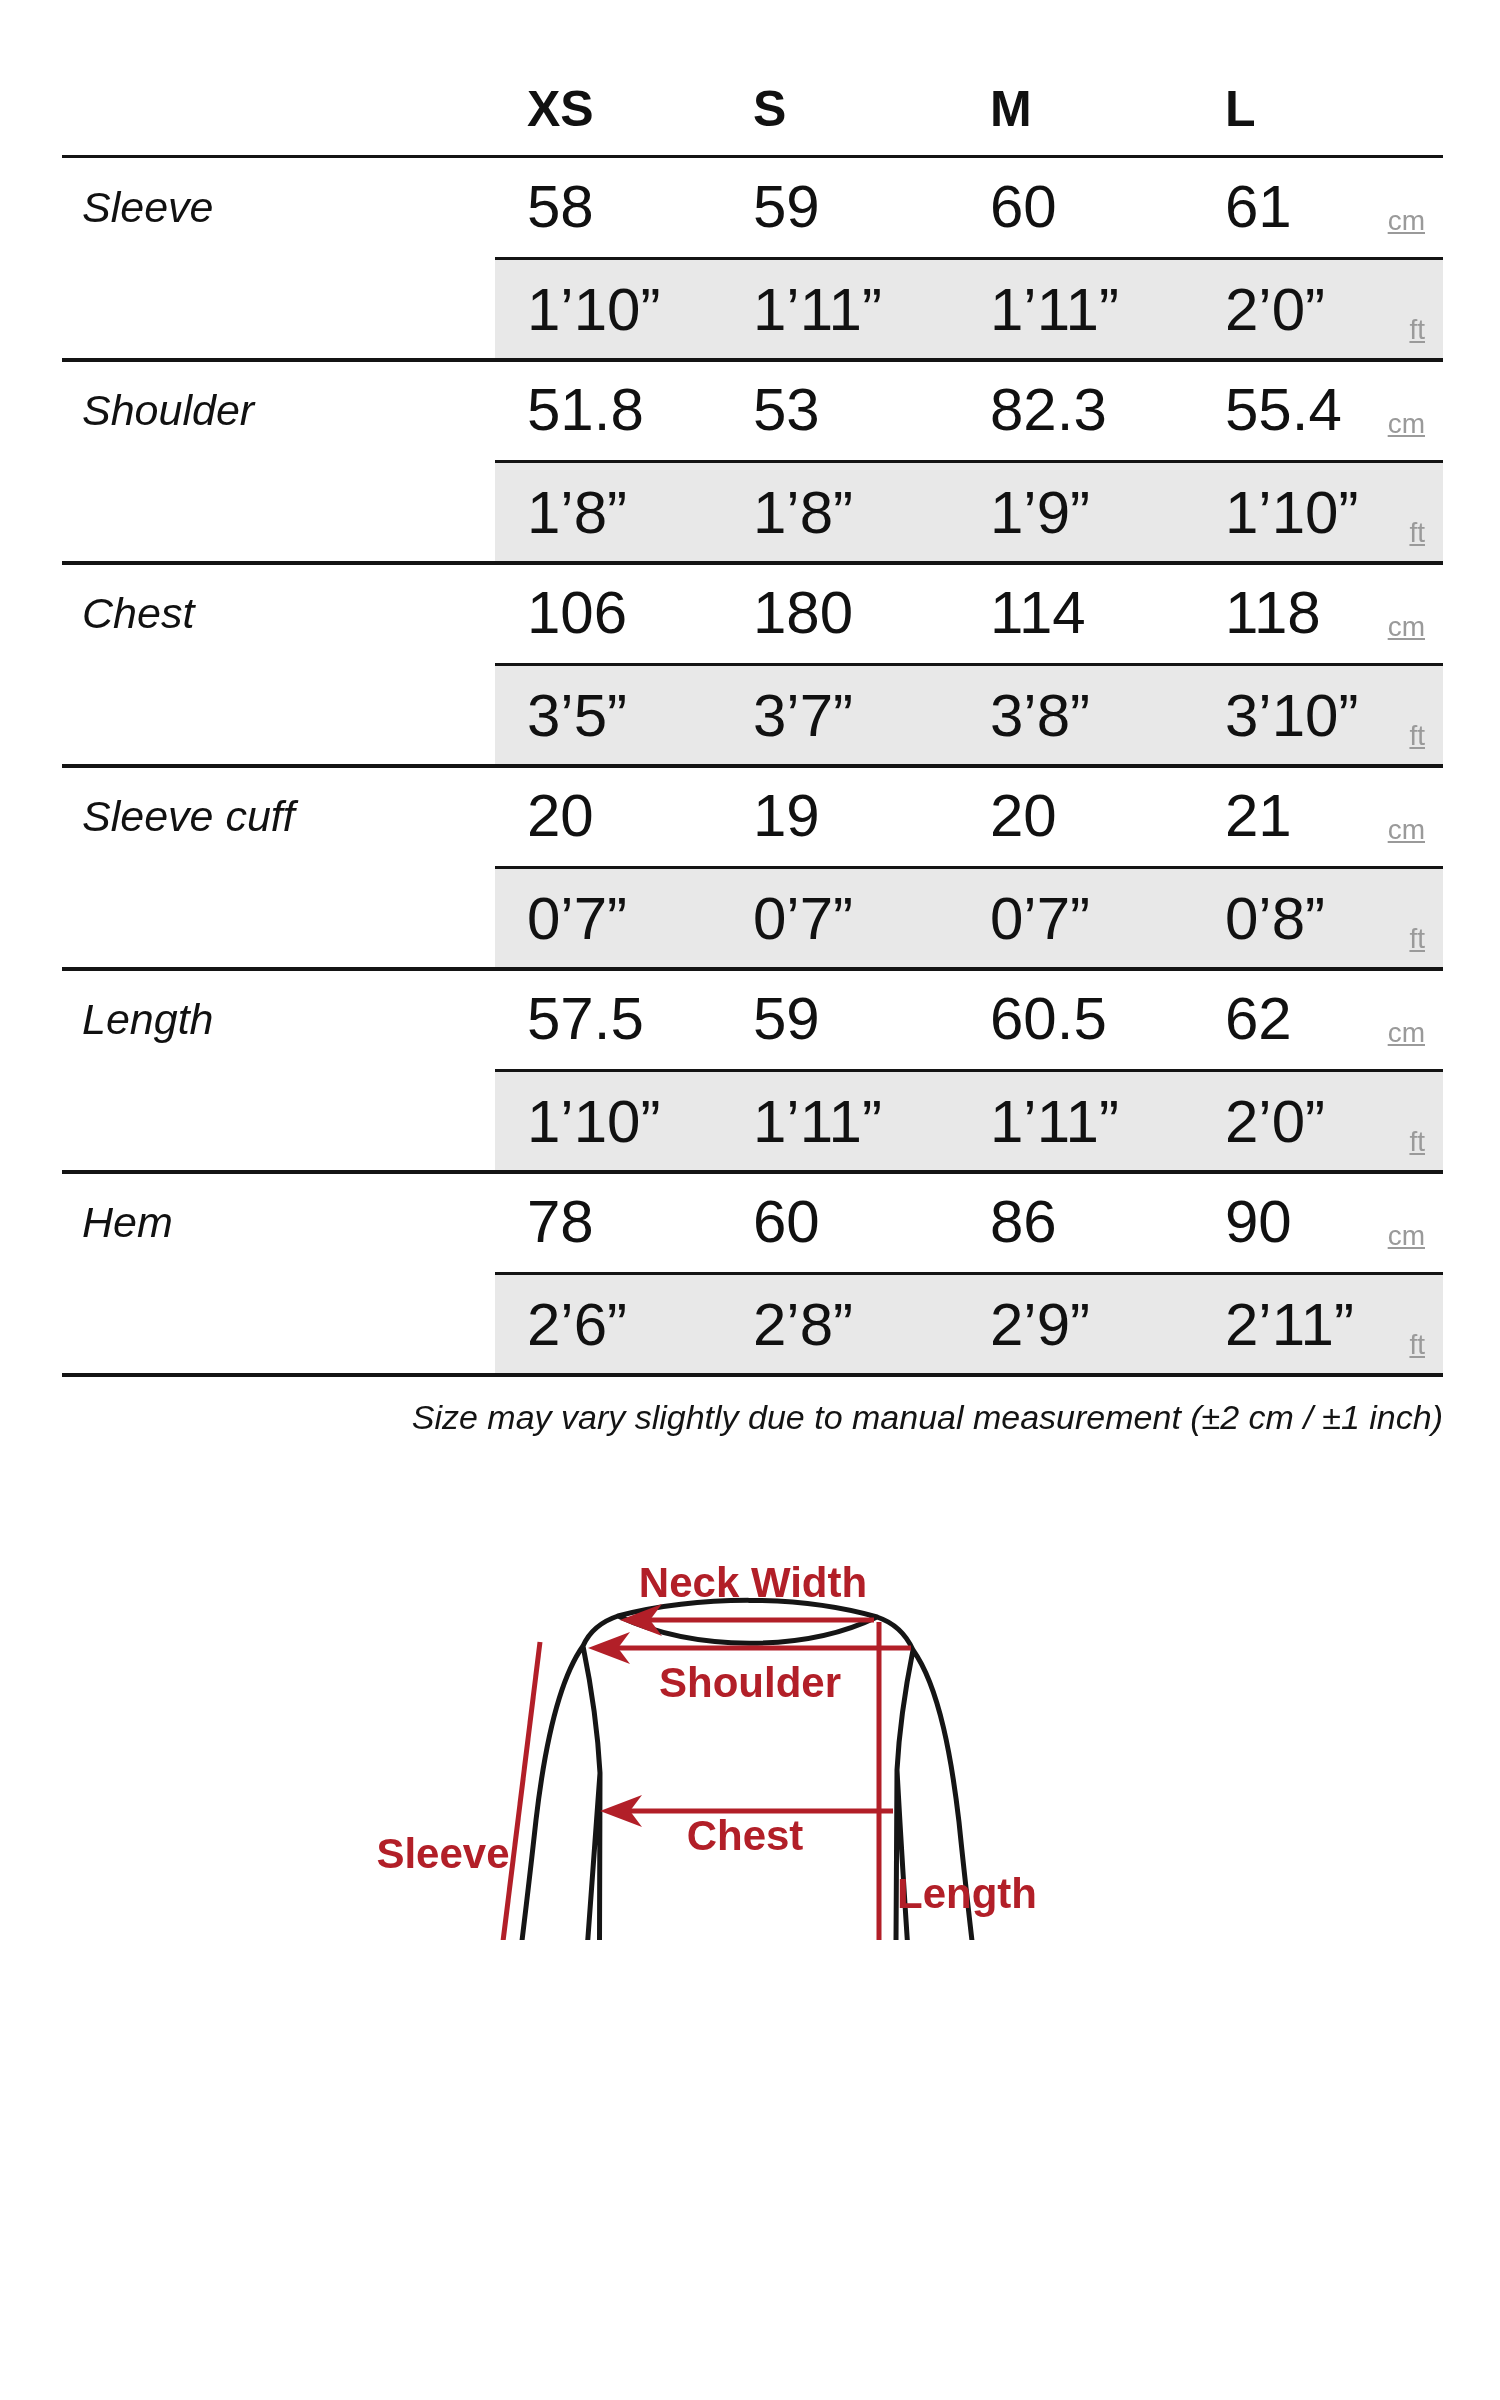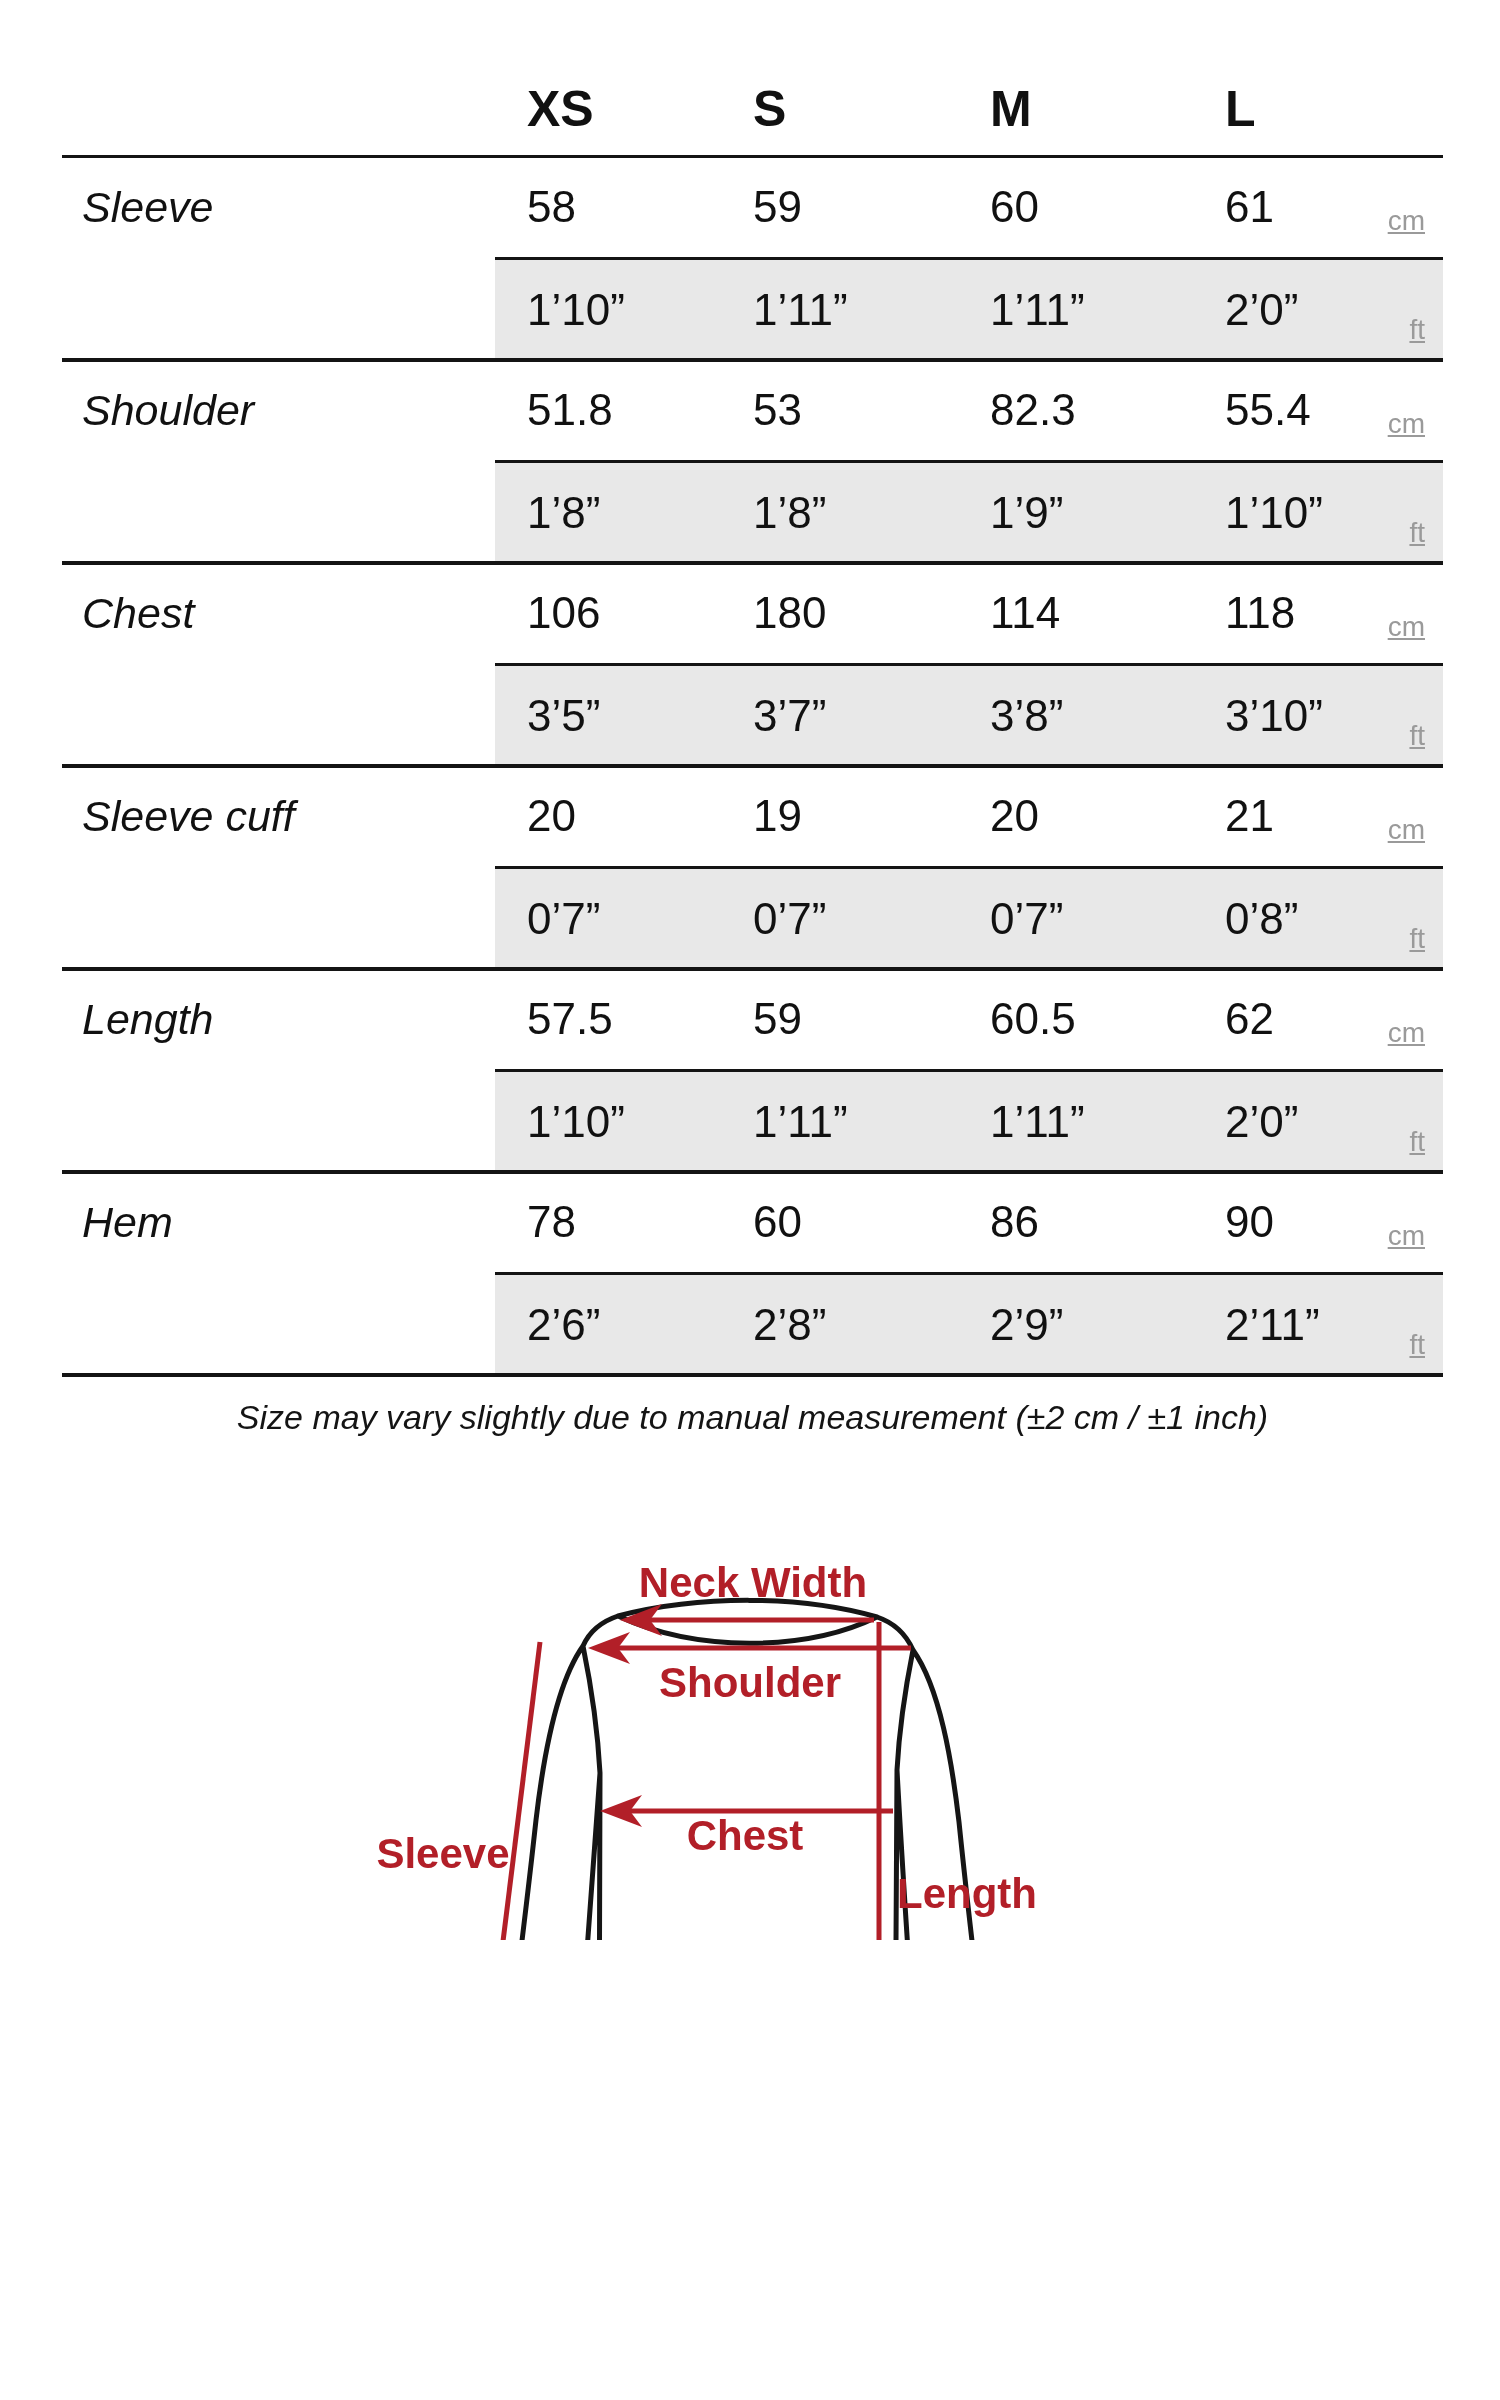--- a/index.html
+++ b/index.html
@@ -3,30 +3,30 @@
 <meta charset="utf-8">
 <style>
   html,body{margin:0;padding:0;background:#fff;}
   .canvas{position:relative;width:1500px;height:1940px;background:#ffffff;
           font-family:"Liberation Sans",sans-serif;color:#111;overflow:hidden;}
   
   .hline{position:absolute;background:#141414;}
   .sec{position:absolute;left:0;width:1500px;height:203px;}
   .band{position:absolute;left:495px;top:103px;width:948px;height:100px;background:#e8e8e8;}
   .bandline{position:absolute;left:495px;top:100px;width:948px;height:3px;background:#141414;}
-  .cell{position:absolute;top:0;height:100px;line-height:100px;font-size:44px;white-space:nowrap;}
+  .cell{position:absolute;top:0;height:100px;line-height:100px;font-size:60px;white-space:nowrap;}
   .ftcell{top:103px;}
   .rowlabel{left:82px;font-style:italic;font-size:43px;}
   .c1{left:527px}.c2{left:753px}.c3{left:990px}.c4{left:1225px}
   .unit{position:absolute;left:1285px;width:140px;height:100px;line-height:100px;
         text-align:right;font-size:28px;color:#9a9a9a;text-decoration:underline;}
   .unit-cm{top:14px}.unit-ft{top:123px}
   .hdr{position:absolute;top:59px;height:100px;line-height:100px;font-weight:bold;font-size:50px;}
   .note{position:absolute;left:62px;top:1395px;width:1381px;height:44px;line-height:44px;
-        text-align:center;font-style:italic;font-size:34px;color:#141414;}
+        text-align:right;font-style:italic;font-size:34px;color:#141414;}
   
   .diagram-svg{position:absolute;left:350px;top:1540px;width:800px;height:860px;}
   .garment{fill:none;stroke:#151515;stroke-width:5;stroke-linecap:round;stroke-linejoin:round;}
   .diagram-red{color:#b21f28;}
   .mline{stroke:currentColor;stroke-width:5;fill:none;stroke-linecap:butt;}
   .mhead{fill:currentColor;stroke:none;}
   .dlabel{fill:currentColor;font-family:"Liberation Sans",sans-serif;font-weight:bold;
           font-size:42px;text-anchor:middle;}
 </style>
 </head>

